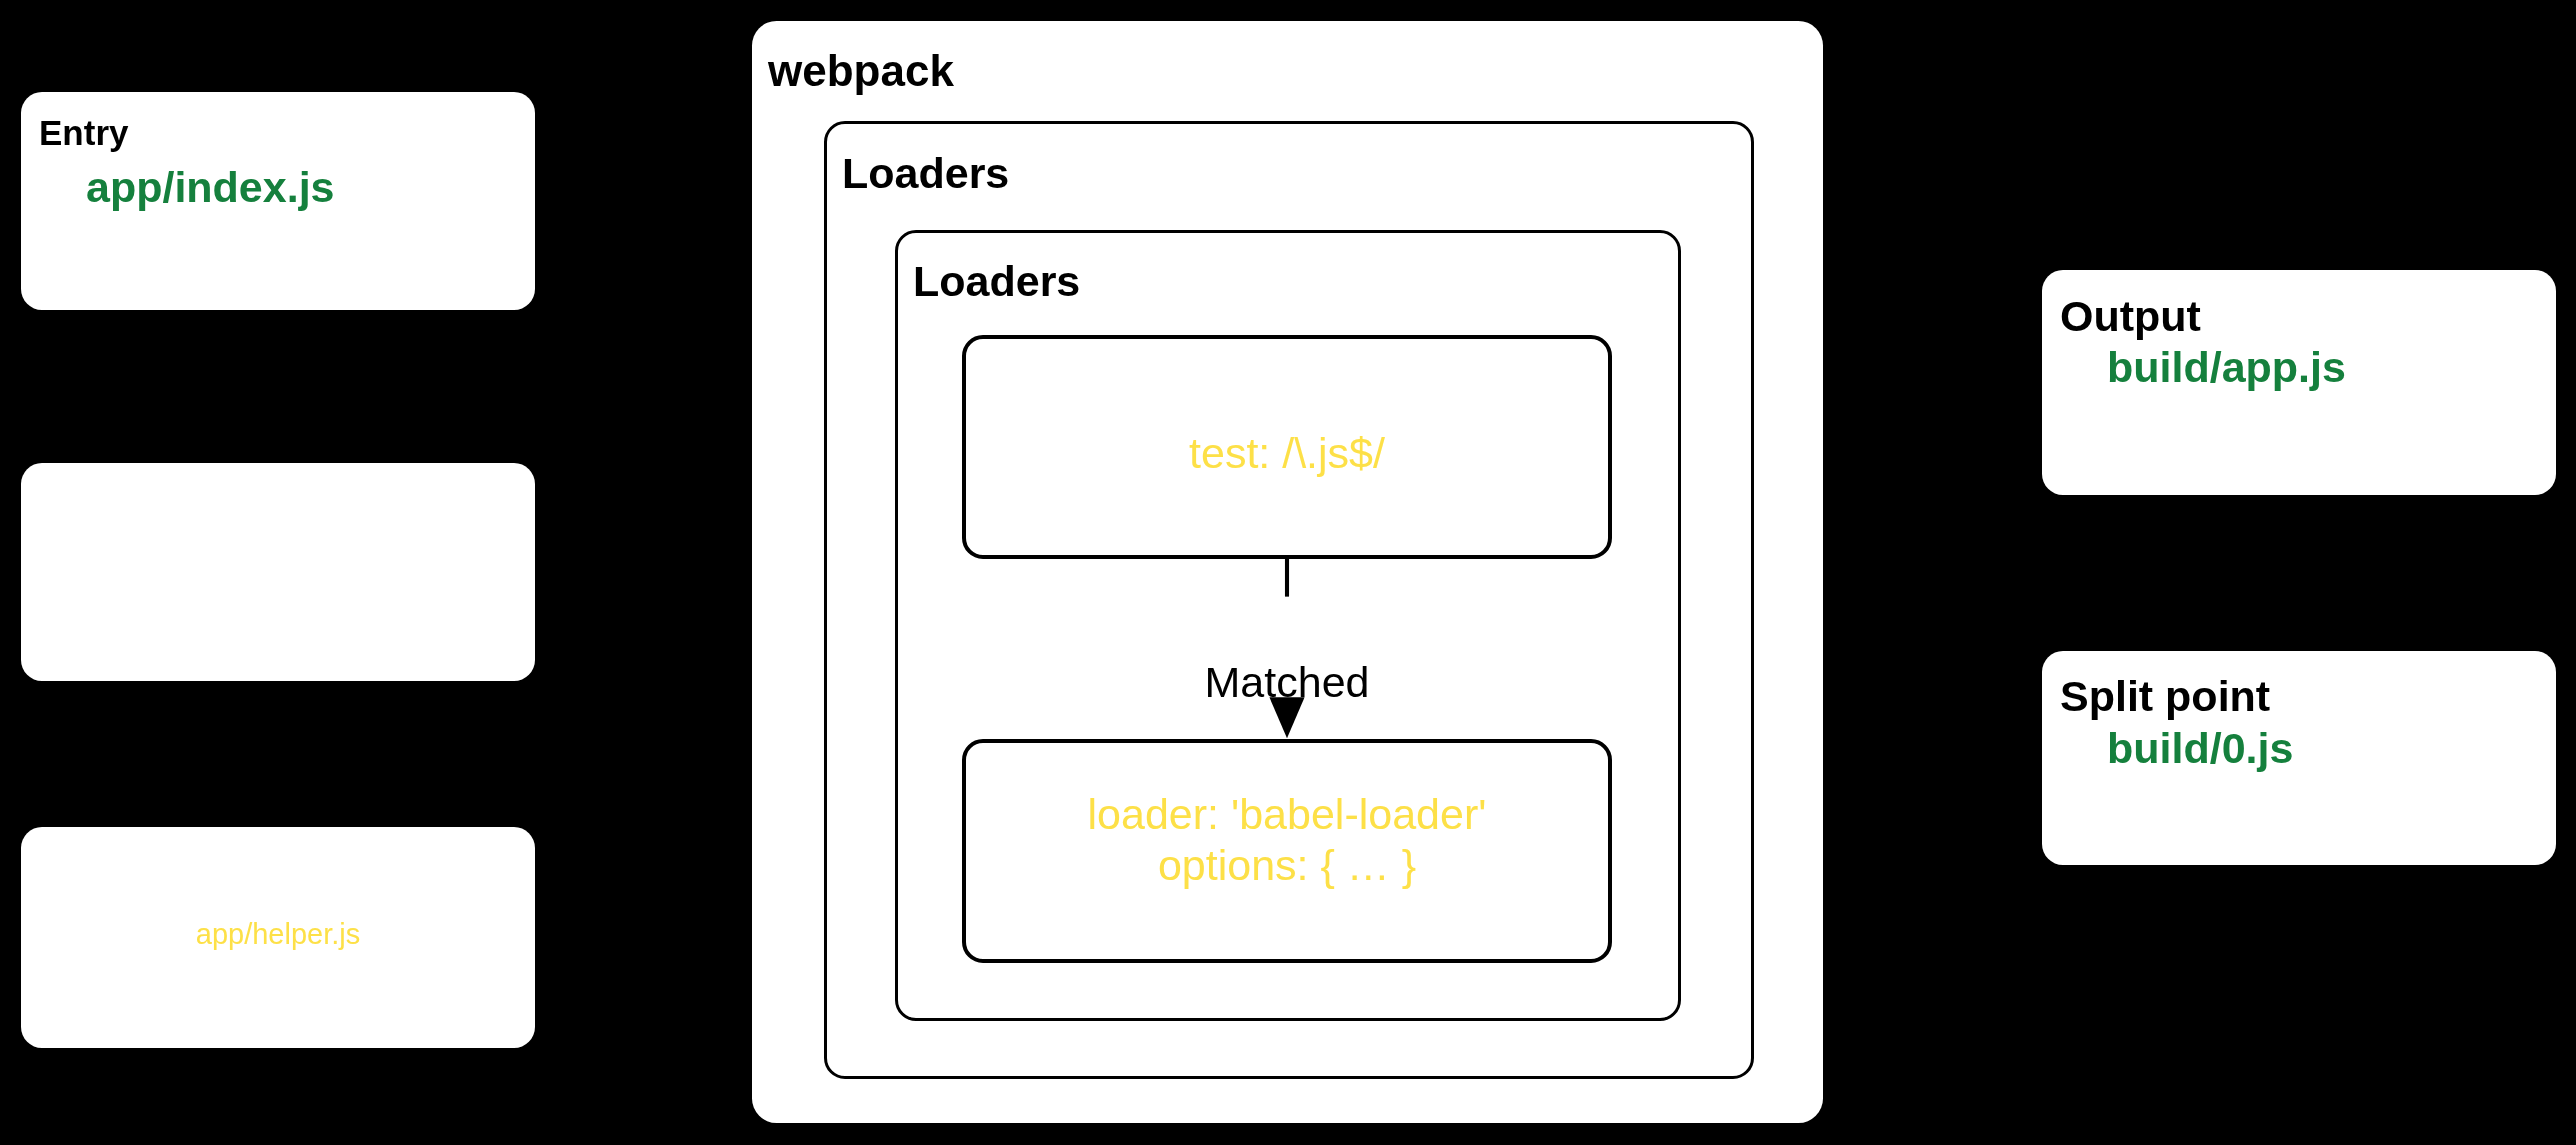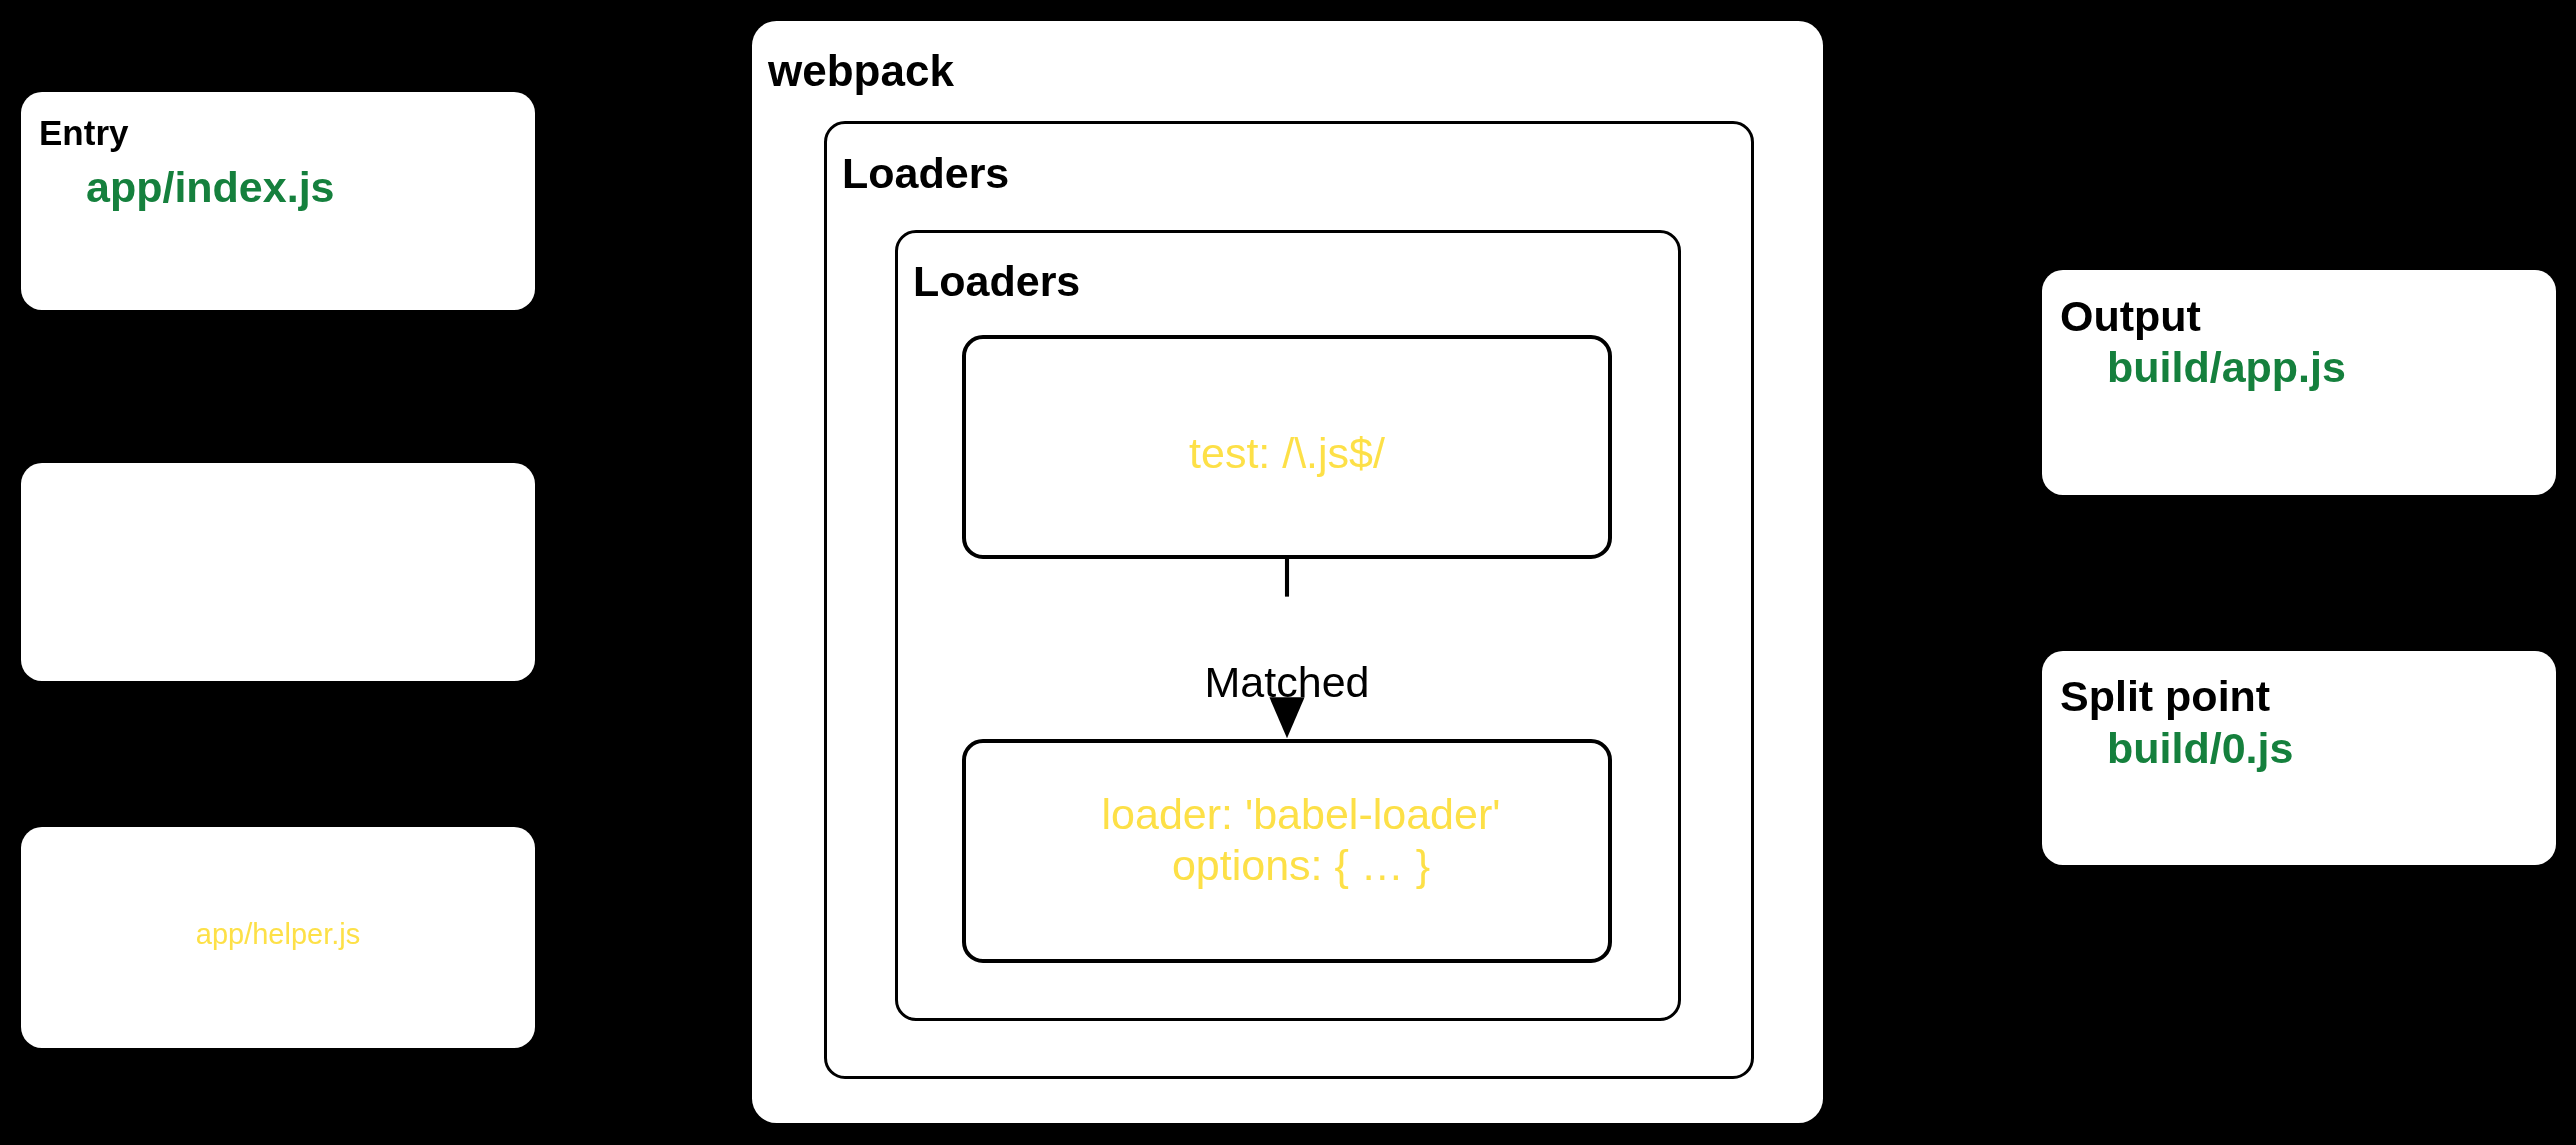--- a/index.html
+++ b/index.html
@@ -122,21 +122,21 @@
 
   #label-split-title  { left: 2060px; top: 675px; font-size: 43px; }
   #label-split-sub    { left: 2107px; top: 727px; font-size: 43px; }
 
   
   #label-component { top: 552px;  font-size: 43px; left: 21px; right: auto; width: 514px; }
   #label-helper    { top: 917px; font-size: 29px; left: 21px; right: auto; width: 514px; }
 
   
   #label-test   { top: 428px; font-size: 43px; left: 962px; width: 650px; }
-  #label-loader { top: 789px; font-size: 43px; left: 962px; width: 650px; padding-left: 14px; }
+  #label-loader { top: 789px; font-size: 43px; left: 962px; width: 650px; }
 
   
   #connector {
     position: absolute;
     left: 962px;
     top: 559px;
     width: 650px;
     height: 180px;
     pointer-events: none;
   }

